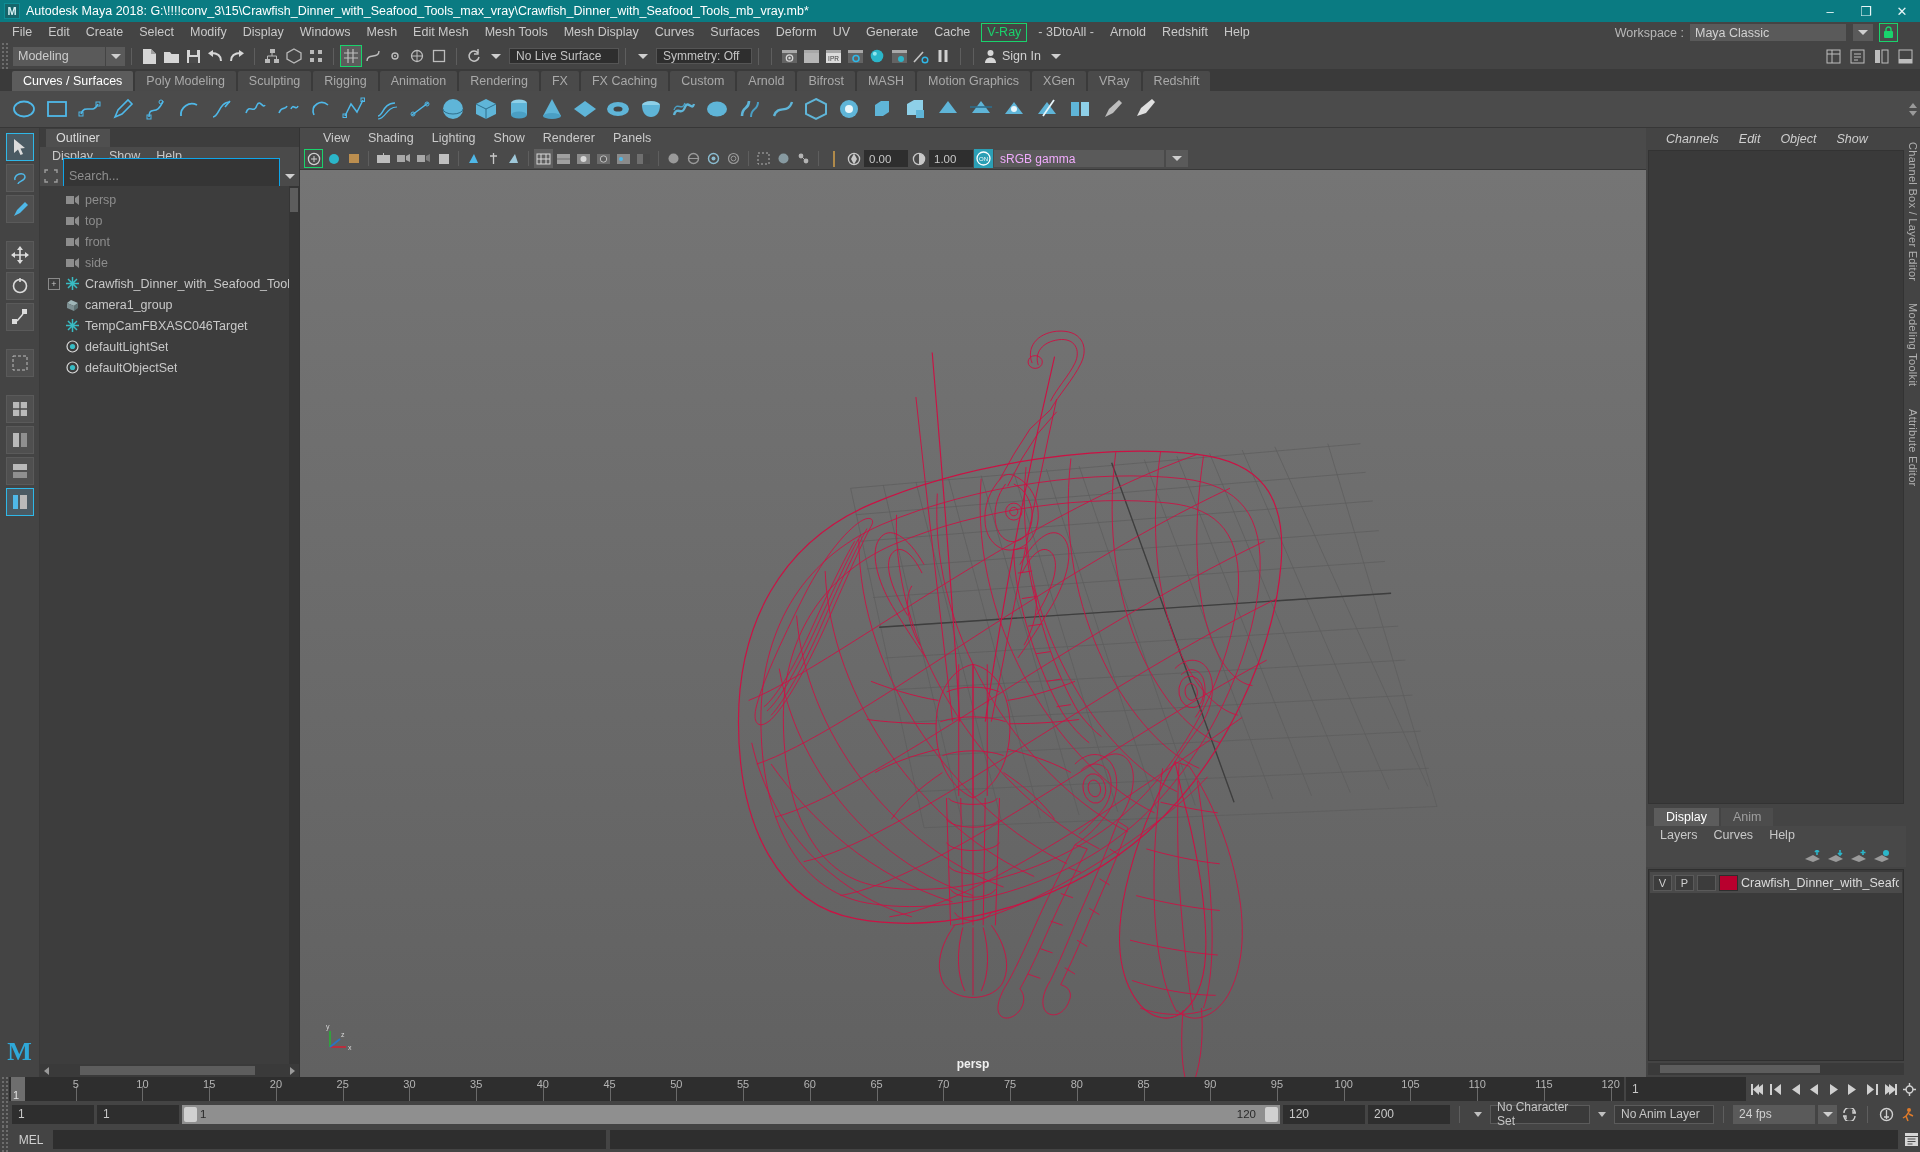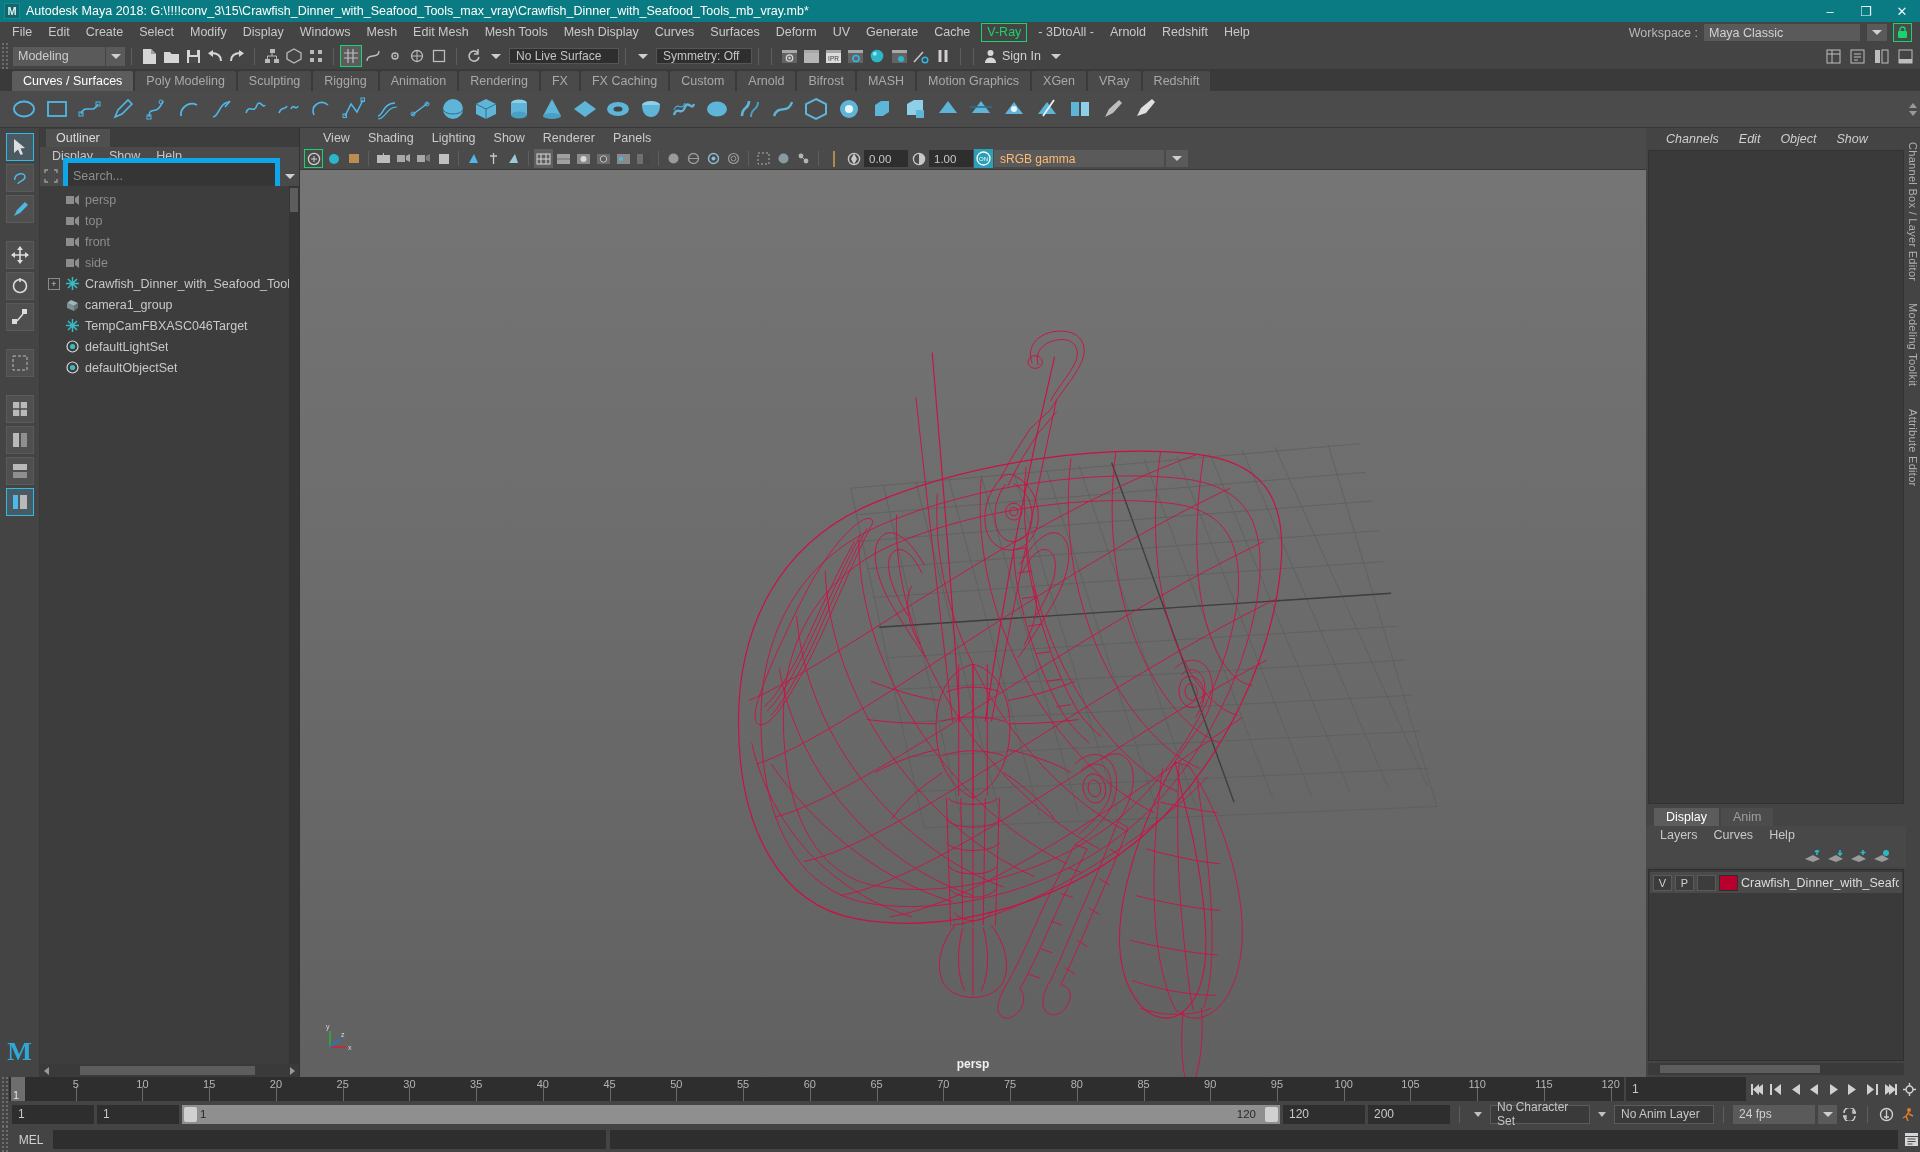--- a/index.html
+++ b/index.html
@@ -33,21 +33,21 @@
   
   .menubar {
     height:21px;background:#444444;display:flex;align-items:center;flex:0 0 21px;
     padding-left:4px;font-size:12.5px;position:relative;
   }
   .menu-item { padding:0 8px; line-height:21px; color:#c9c9c9; white-space:nowrap; }
   .menu-item.vray {
     color:#19d36c; border:1px solid #19d36c; padding:0 5px; line-height:17px; margin:0 3px;
   }
   .menu-item.plain3d { color:#c9c9c9; }
-  .ws-area { margin-left:auto; display:flex; align-items:center; padding-right:8px; gap:6px; }
+  .ws-area { margin-left:auto; display:flex; align-items:center; padding-right:22px; gap:6px; }
   .ws-label { color:#b8b8b8; font-size:12.5px; }
   .ws-select {
     width:156px;height:17px;background:#5a5a5a;border:none;display:flex;align-items:center;
     padding:0 5px;font-size:12.5px;color:#d2d2d2;position:relative;
   }
   .ws-arrow {
     width:20px;height:17px;background:#5a5a5a;margin-left:1px;
     display:flex;align-items:center;justify-content:center;
   }
   .tri-down { width:0;height:0;border-left:5px solid transparent;border-right:5px solid transparent;border-top:5px solid #cfcfcf; }
@@ -115,21 +115,21 @@
 
   
   .outliner { width:260px;background:#3d3d3d;display:flex;flex-direction:column;flex:0 0 260px;
     border-right:1px solid #333; }
   .out-tabrow { height:19px;display:flex;align-items:flex-end;background:#3d3d3d;padding-left:6px;flex:0 0 19px; }
   .out-tab { height:18px;line-height:18px;padding:0 10px;background:#4f4f4f;color:#dcdcdc;font-size:12.5px; }
   .out-menu { height:19px;display:flex;align-items:center;gap:0;padding-left:4px;background:#4a4a4a;flex:0 0 19px; }
   .out-menu .mi { padding:0 8px;font-size:12.5px;color:#c8c8c8;line-height:19px; }
   .out-search { height:20px;display:flex;align-items:center;background:#4a4a4a;padding:0 2px;gap:3px;flex:0 0 20px; }
   .search-ico { width:18px;height:18px;display:flex;align-items:center;justify-content:center;flex:0 0 18px; }
-  .search-box { flex:1 1 auto;height:36px;background:#353535;border:5px solid #0ea5e9;
+  .search-box { flex:1 1 auto;height:36px;background:#353535;border:1px solid #0ea5e9;
     display:flex;align-items:center;padding:0 5px;font-size:12.5px;color:#8e8e8e; }
   .search-arrow { width:14px;height:18px;display:flex;align-items:center;justify-content:center;flex:0 0 14px; }
   .out-body { flex:1 1 auto;background:#3d3d3d;overflow:hidden;position:relative;
     display:flex;flex-direction:column;padding-top:3px; }
   .out-row { height:21px;display:flex;align-items:center;font-size:12.5px;padding-left:8px;gap:6px;white-space:nowrap; }
   .out-row .expand { width:12px;height:12px;border:1px solid #8a8a8a;display:flex;align-items:center;
     justify-content:center;font-size:9px;line-height:10px;color:#c8c8c8;flex:0 0 12px;background:#3d3d3d; }
   .out-row .nox { width:12px;flex:0 0 12px; }
   .out-row .lbl { overflow:hidden;text-overflow:clip; }
   .dim { color:#8d8d8d; }
@@ -145,21 +145,21 @@
   .vp-menubar .mi { padding:0 9px;font-size:12.5px;color:#cbcbcb;line-height:20px; }
   .vp-toolbar { height:22px;background:#4a4a4a;display:flex;align-items:center;flex:0 0 22px;
     padding-left:4px;gap:1px;border-bottom:1px solid #383838; }
   .vbtn { width:19px;height:19px;display:flex;align-items:center;justify-content:center;flex:0 0 19px; }
   .vbtn.on { background:#2b9fb5; }
   .vbtn.greenbox { border:1px solid #19d36c; }
   .vbtn.lit { background:#5f5f5f; }
   .vsep { width:1px;height:15px;background:#5e5e5e;margin:0 4px;flex:0 0 1px; }
   .numfield { width:44px;height:17px;background:#2e2e2e;color:#c8c8c8;font-size:11.5px;
     display:flex;align-items:center;padding-left:5px;flex:0 0 44px; }
-  .cm-select { width:170px;height:17px;background:#5a5a5a;color:#fdba74;font-size:12px;
+  .cm-select { width:170px;height:17px;background:#5a5a5a;color:#f0abfc;font-size:12px;
     display:flex;align-items:center;padding-left:6px;flex:0 0 170px; }
   .cm-arrow { width:22px;height:17px;background:#5a5a5a;display:flex;align-items:center;
     justify-content:center;margin-left:1px;flex:0 0 22px; }
 
   .viewport { flex:1 1 auto;position:relative;background:#6b6b6b;overflow:hidden;min-height:0; }
   .vp-cam-label { position:absolute;bottom:6px;left:50%;transform:translateX(-50%);
     font-size:12px;color:#f0f0f0;font-weight:bold; }
   .axis-gizmo { position:absolute;left:24px;bottom:24px;width:34px;height:34px; }
 
   

